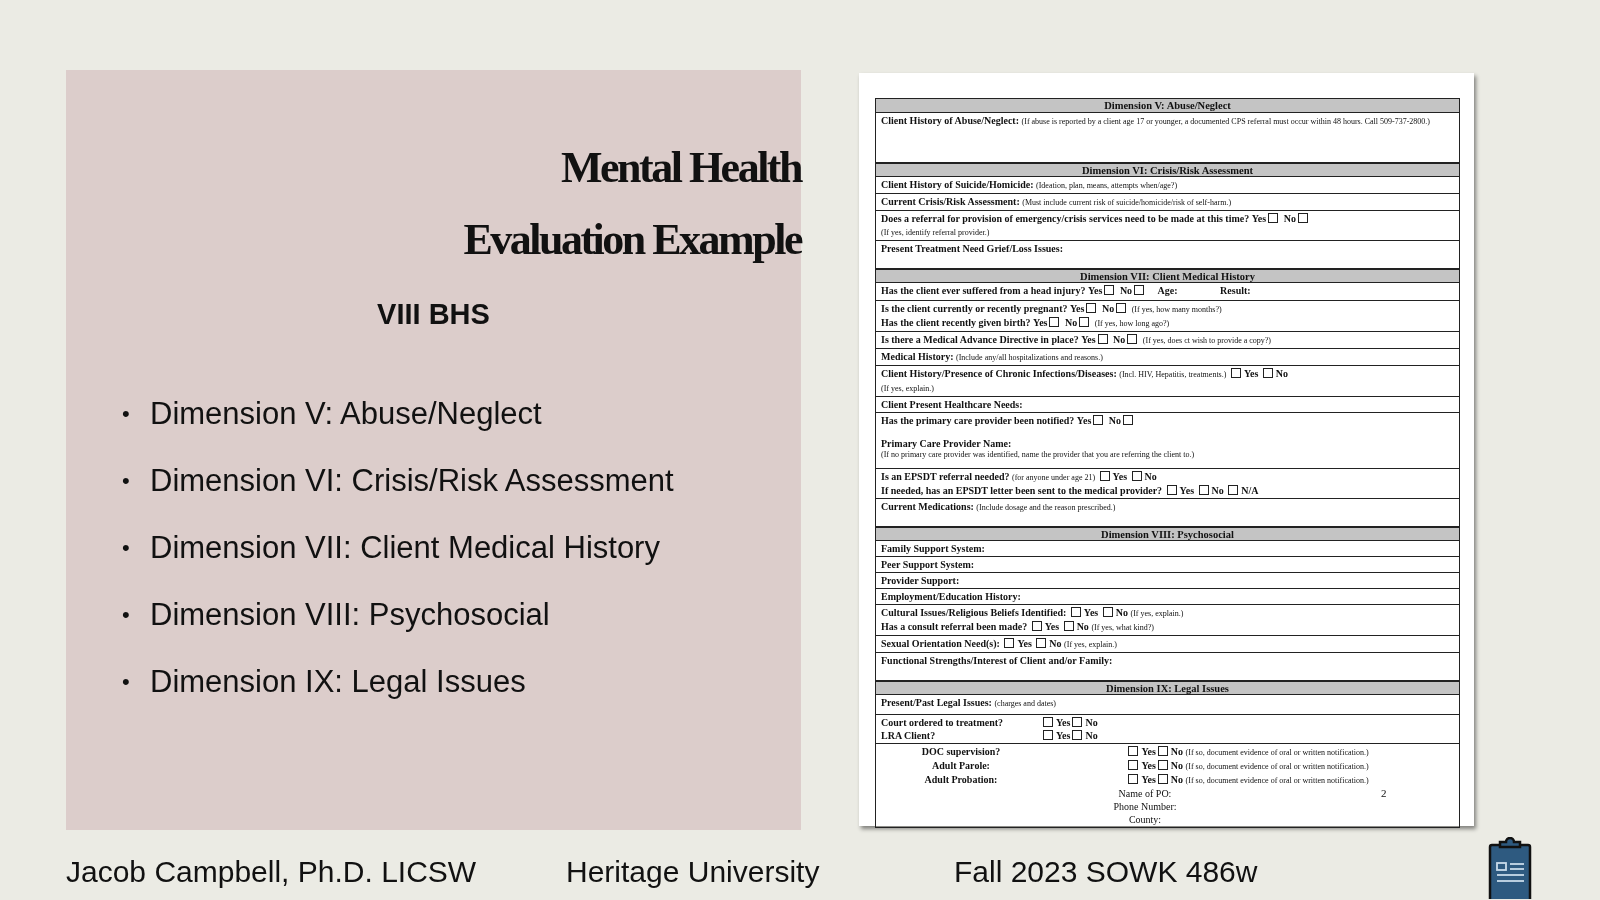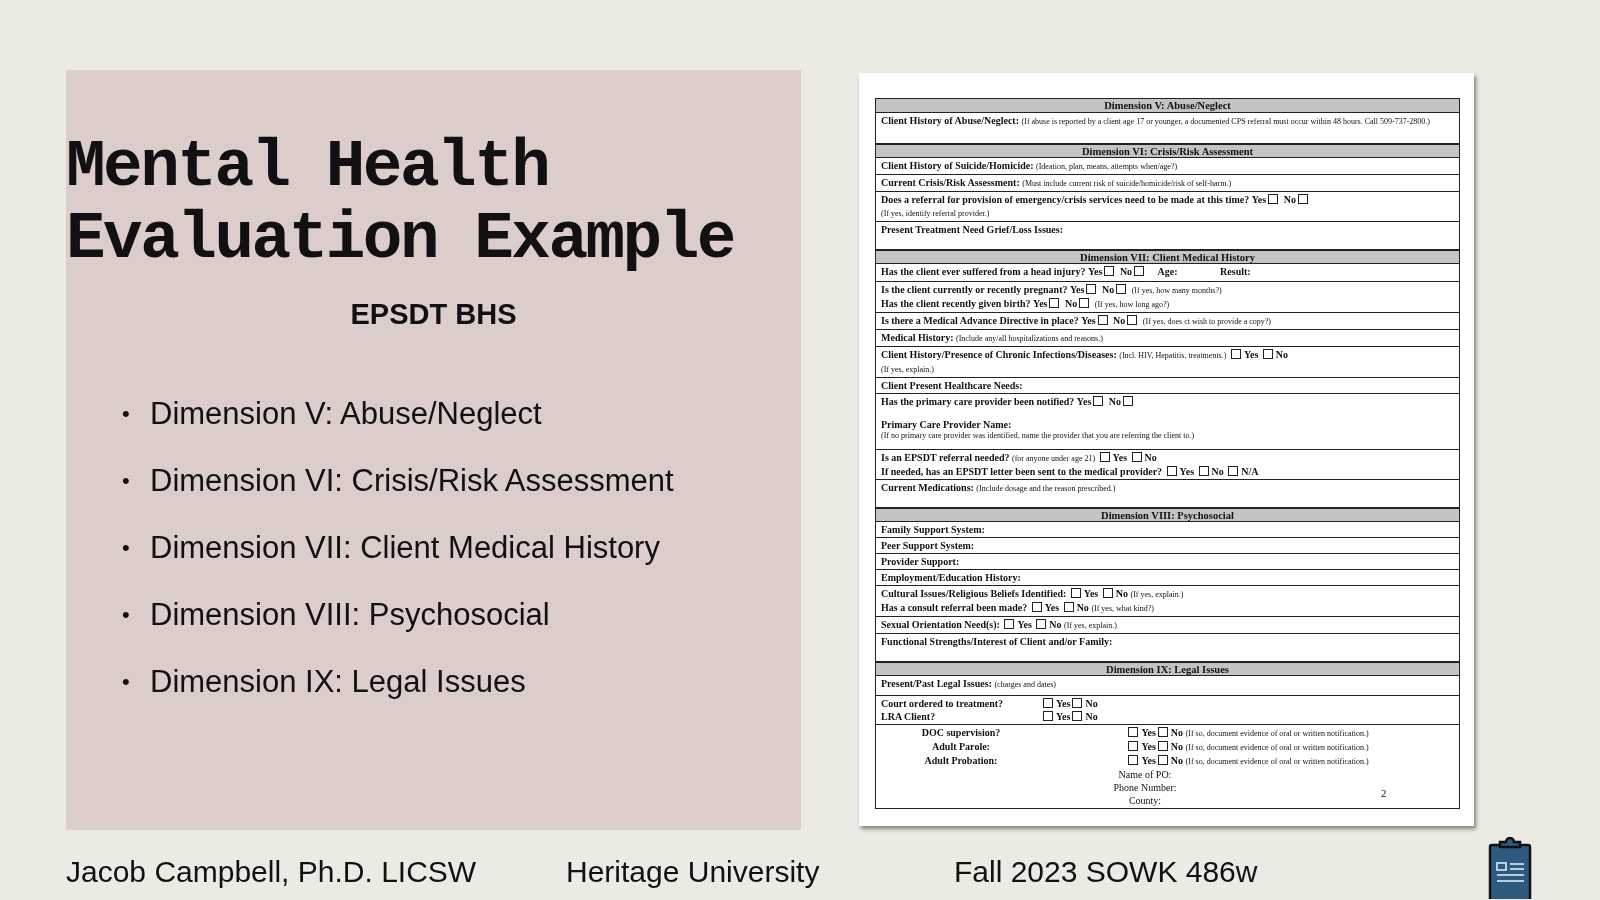--- a/index.html
+++ b/index.html
@@ -1,20 +1,20 @@
 <!DOCTYPE html>
 <html><head>
 <meta charset="utf-8">
 <style>
   * { box-sizing: border-box; margin: 0; padding: 0; }
   html, body { width: 1600px; height: 900px; overflow: hidden; }
   body { background: #ebebe4; position: relative; font-family: "Liberation Sans", sans-serif; }
 
   .left-panel { position: absolute; left: 66px; top: 70px; width: 735px; height: 760px; background: #dccdcb; }
-  .title { position: absolute; left: 0; top: 62px; width: 100%; text-align: left; font-family: Liberation Mono, monospace; font-weight: bold; font-size: 66px; line-height: 72px; letter-spacing: -2.5px; color: #111; }
+  .title { position: absolute; left: 0; top: 62px; width: 100%; text-align: right; font-family: Liberation Serif, serif; font-weight: bold; font-size: 44px; line-height: 72px; letter-spacing: -2.5px; color: #111; }
   .subtitle { position: absolute; left: 0; top: 228px; width: 100%; text-align: center; font-family: "Liberation Sans", sans-serif; font-weight: bold; font-size: 29px; color: #111; }
   .bullets { position: absolute; left: 56px; top: 310px; list-style: none; }
   .bullets li { display: flex; align-items: center; height: 67px; font-family: "Liberation Sans", sans-serif; font-size: 31px; color: #111; }
   .bullets .dot { width: 28px; font-size: 22px; }
 
   .page { position: absolute; left: 859px; top: 73px; width: 615px; height: 753px; background: #fff; box-shadow: 2px 3px 4px rgba(0,0,0,0.45); }
   .form { position: absolute; left: 16px; top: 25px; width: 585px; border: 1px solid #222; font-family: "Liberation Serif", serif; color: #111; }
   .sec { background: #c4c4c4; border-top: 1px solid #222; border-bottom: 1px solid #222; text-align: center; font-weight: bold; font-size: 10.5px; height: 14px; line-height: 13px; }
   .sec:first-child { border-top: none; }
   .row { border-bottom: 1px solid #222; font-size: 10px; line-height: 13px; padding: 1px 5px; }
@@ -32,21 +32,21 @@
   .clip { position: absolute; left: 1488px; top: 837px; width: 44px; height: 62px; }
 </style>
 </head>
 <body>
 
 <div class="left-panel">
   <div class="title">
     <div>Mental Health</div>
     <div>Evaluation Example</div>
   </div>
-  <div class="subtitle">EPSDT BHS</div>
+  <div class="subtitle">VIII BHS</div>
   <ul class="bullets">
     <li>
         <span class="dot">•</span>
         <span>Dimension V: Abuse/Neglect</span>
       </li>
     <li>
         <span class="dot">•</span>
         <span>Dimension VI: Crisis/Risk Assessment</span>
       </li>
     <li>
@@ -61,21 +61,21 @@
         <span class="dot">•</span>
         <span>Dimension IX: Legal Issues</span>
       </li>
   </ul>
 </div>
 
 <div class="page">
   <div class="form">
 
     <div class="sec">Dimension V: Abuse/Neglect</div>
-    <div class="row" style="height:31px">
+    <div class="row" style="height:50px">
       <span class="lbl">Client History of Abuse/Neglect:</span>
       <span class="note">(If abuse is reported by a client age 17 or younger, a documented CPS referral must occur within 48 hours.  Call 509-737-2800.)</span>
     </div>
 
     <div class="sec">Dimension VI: Crisis/Risk Assessment</div>
     <div class="row">
       <span class="lbl">Client History of Suicide/Homicide:</span>
       <span class="note">(Ideation, plan, means, attempts when/age?)</span>
     </div>
     <div class="row">

